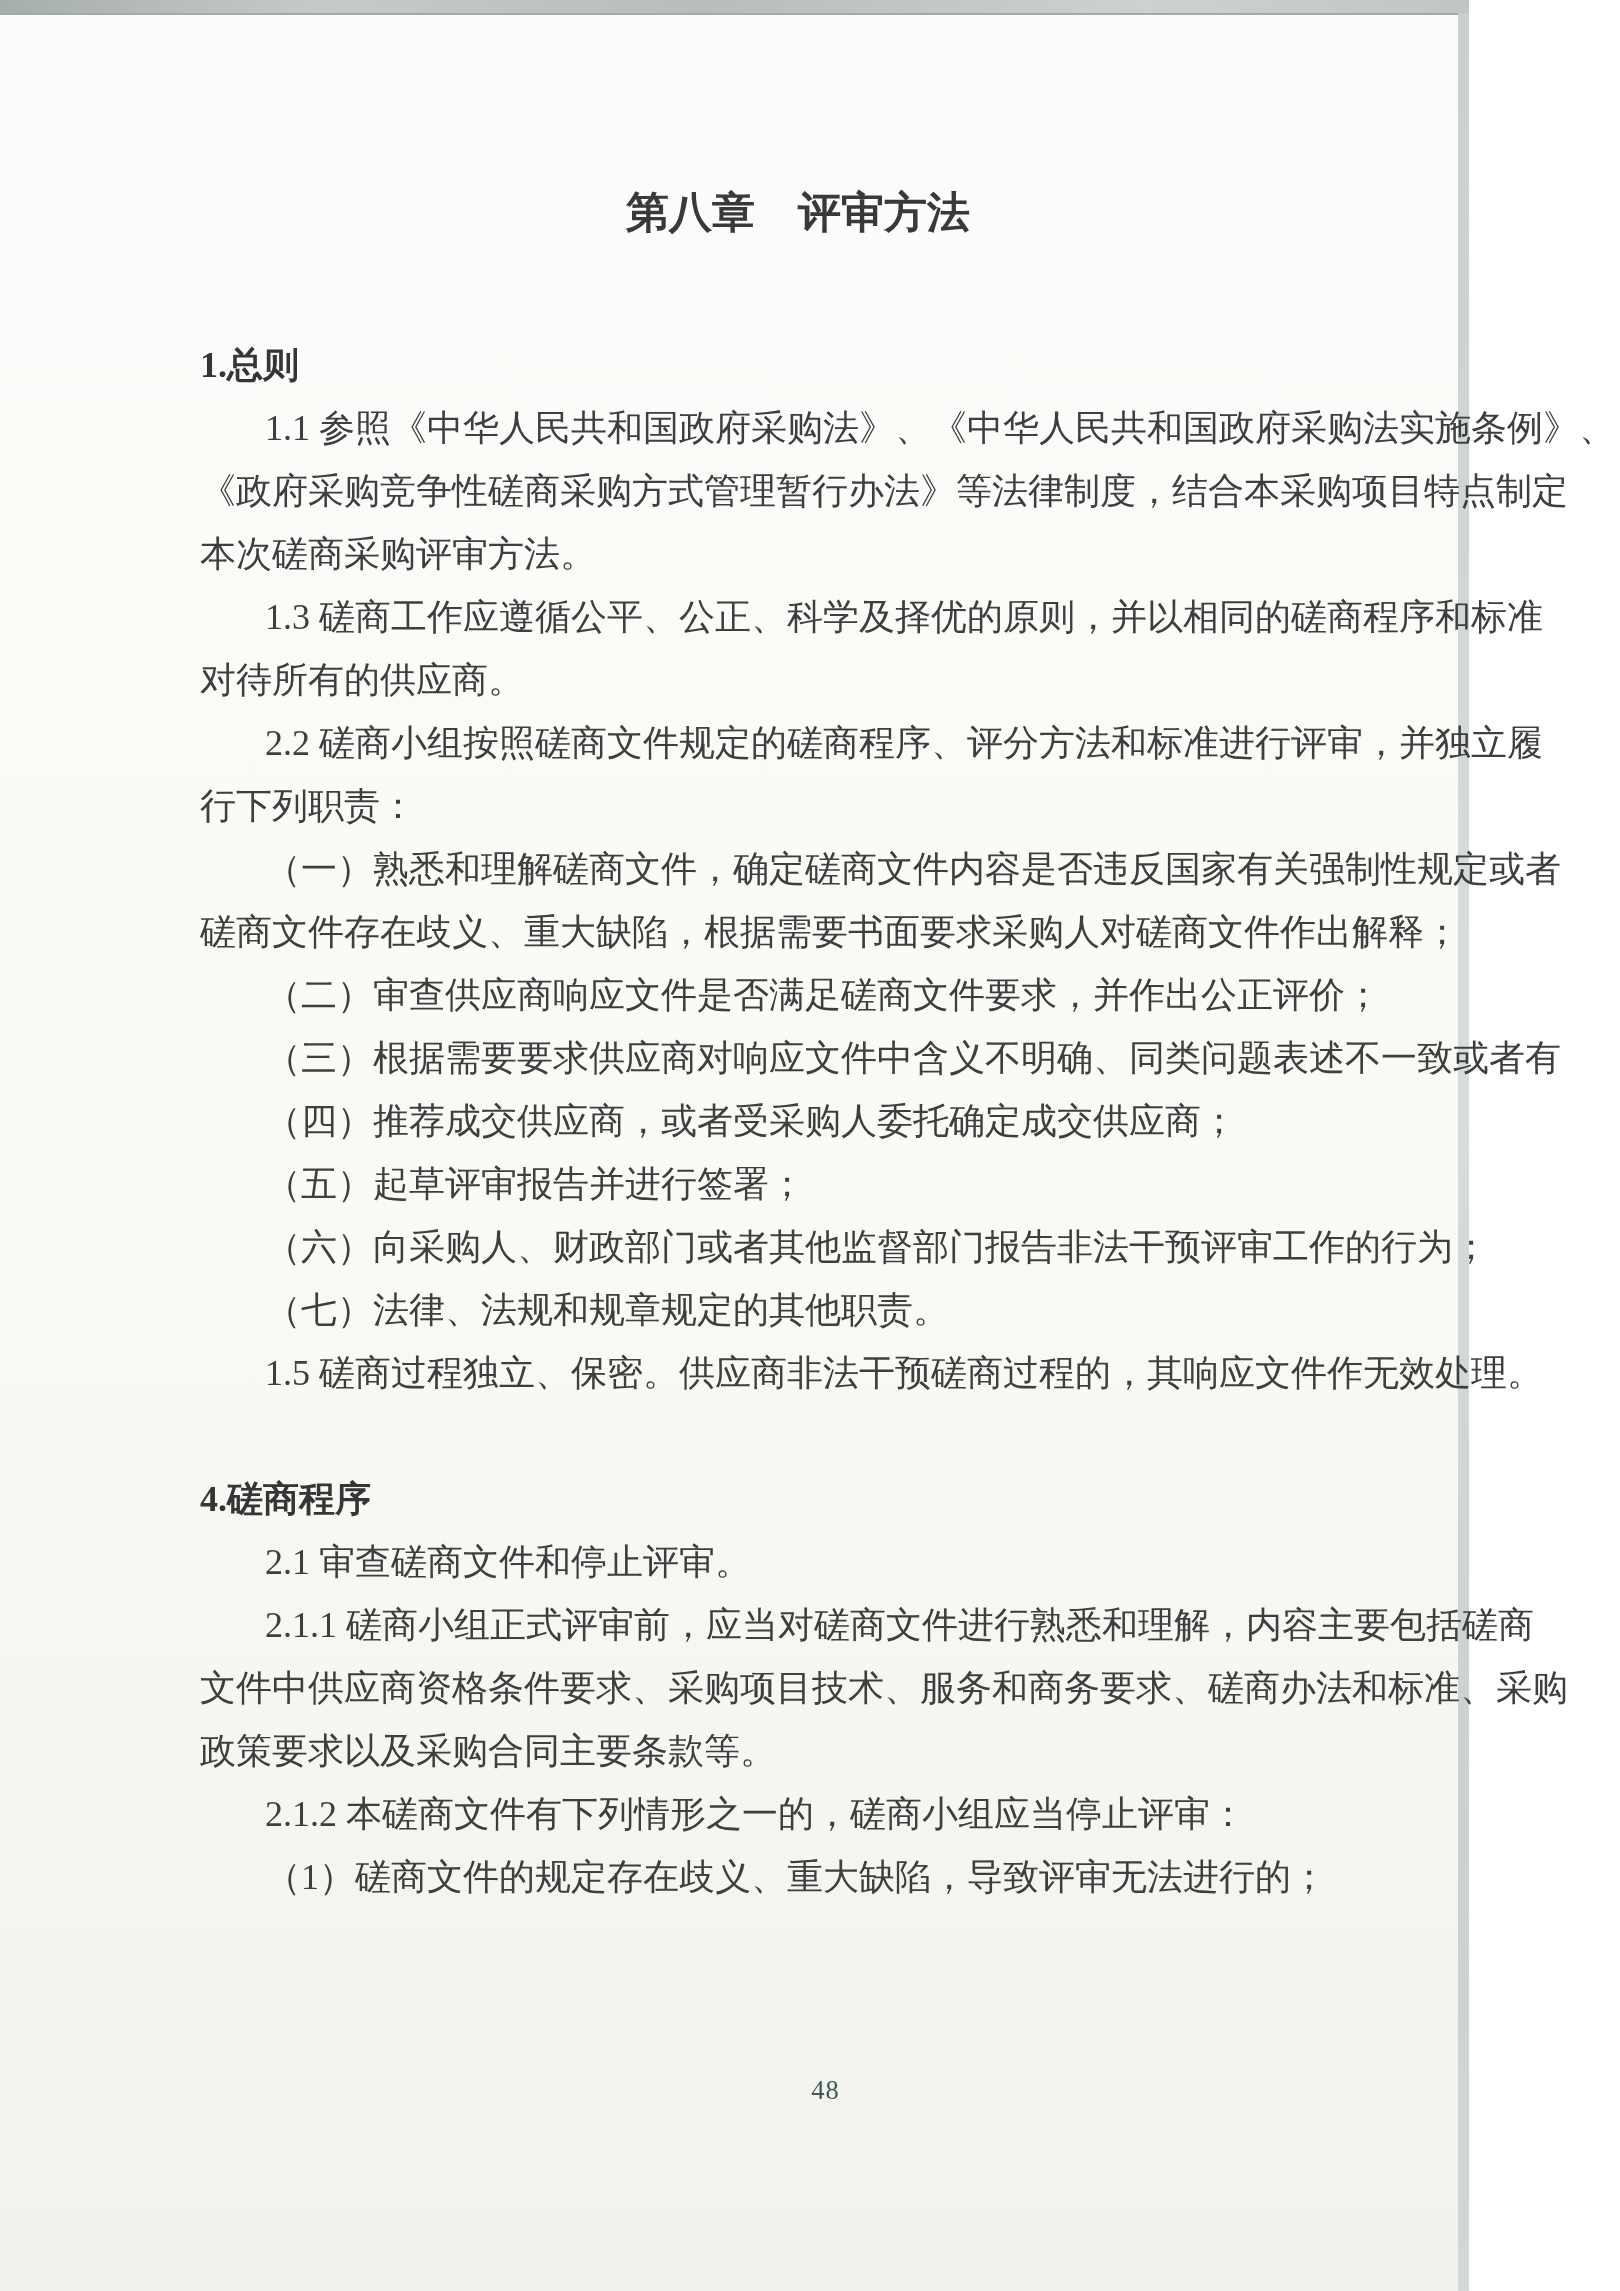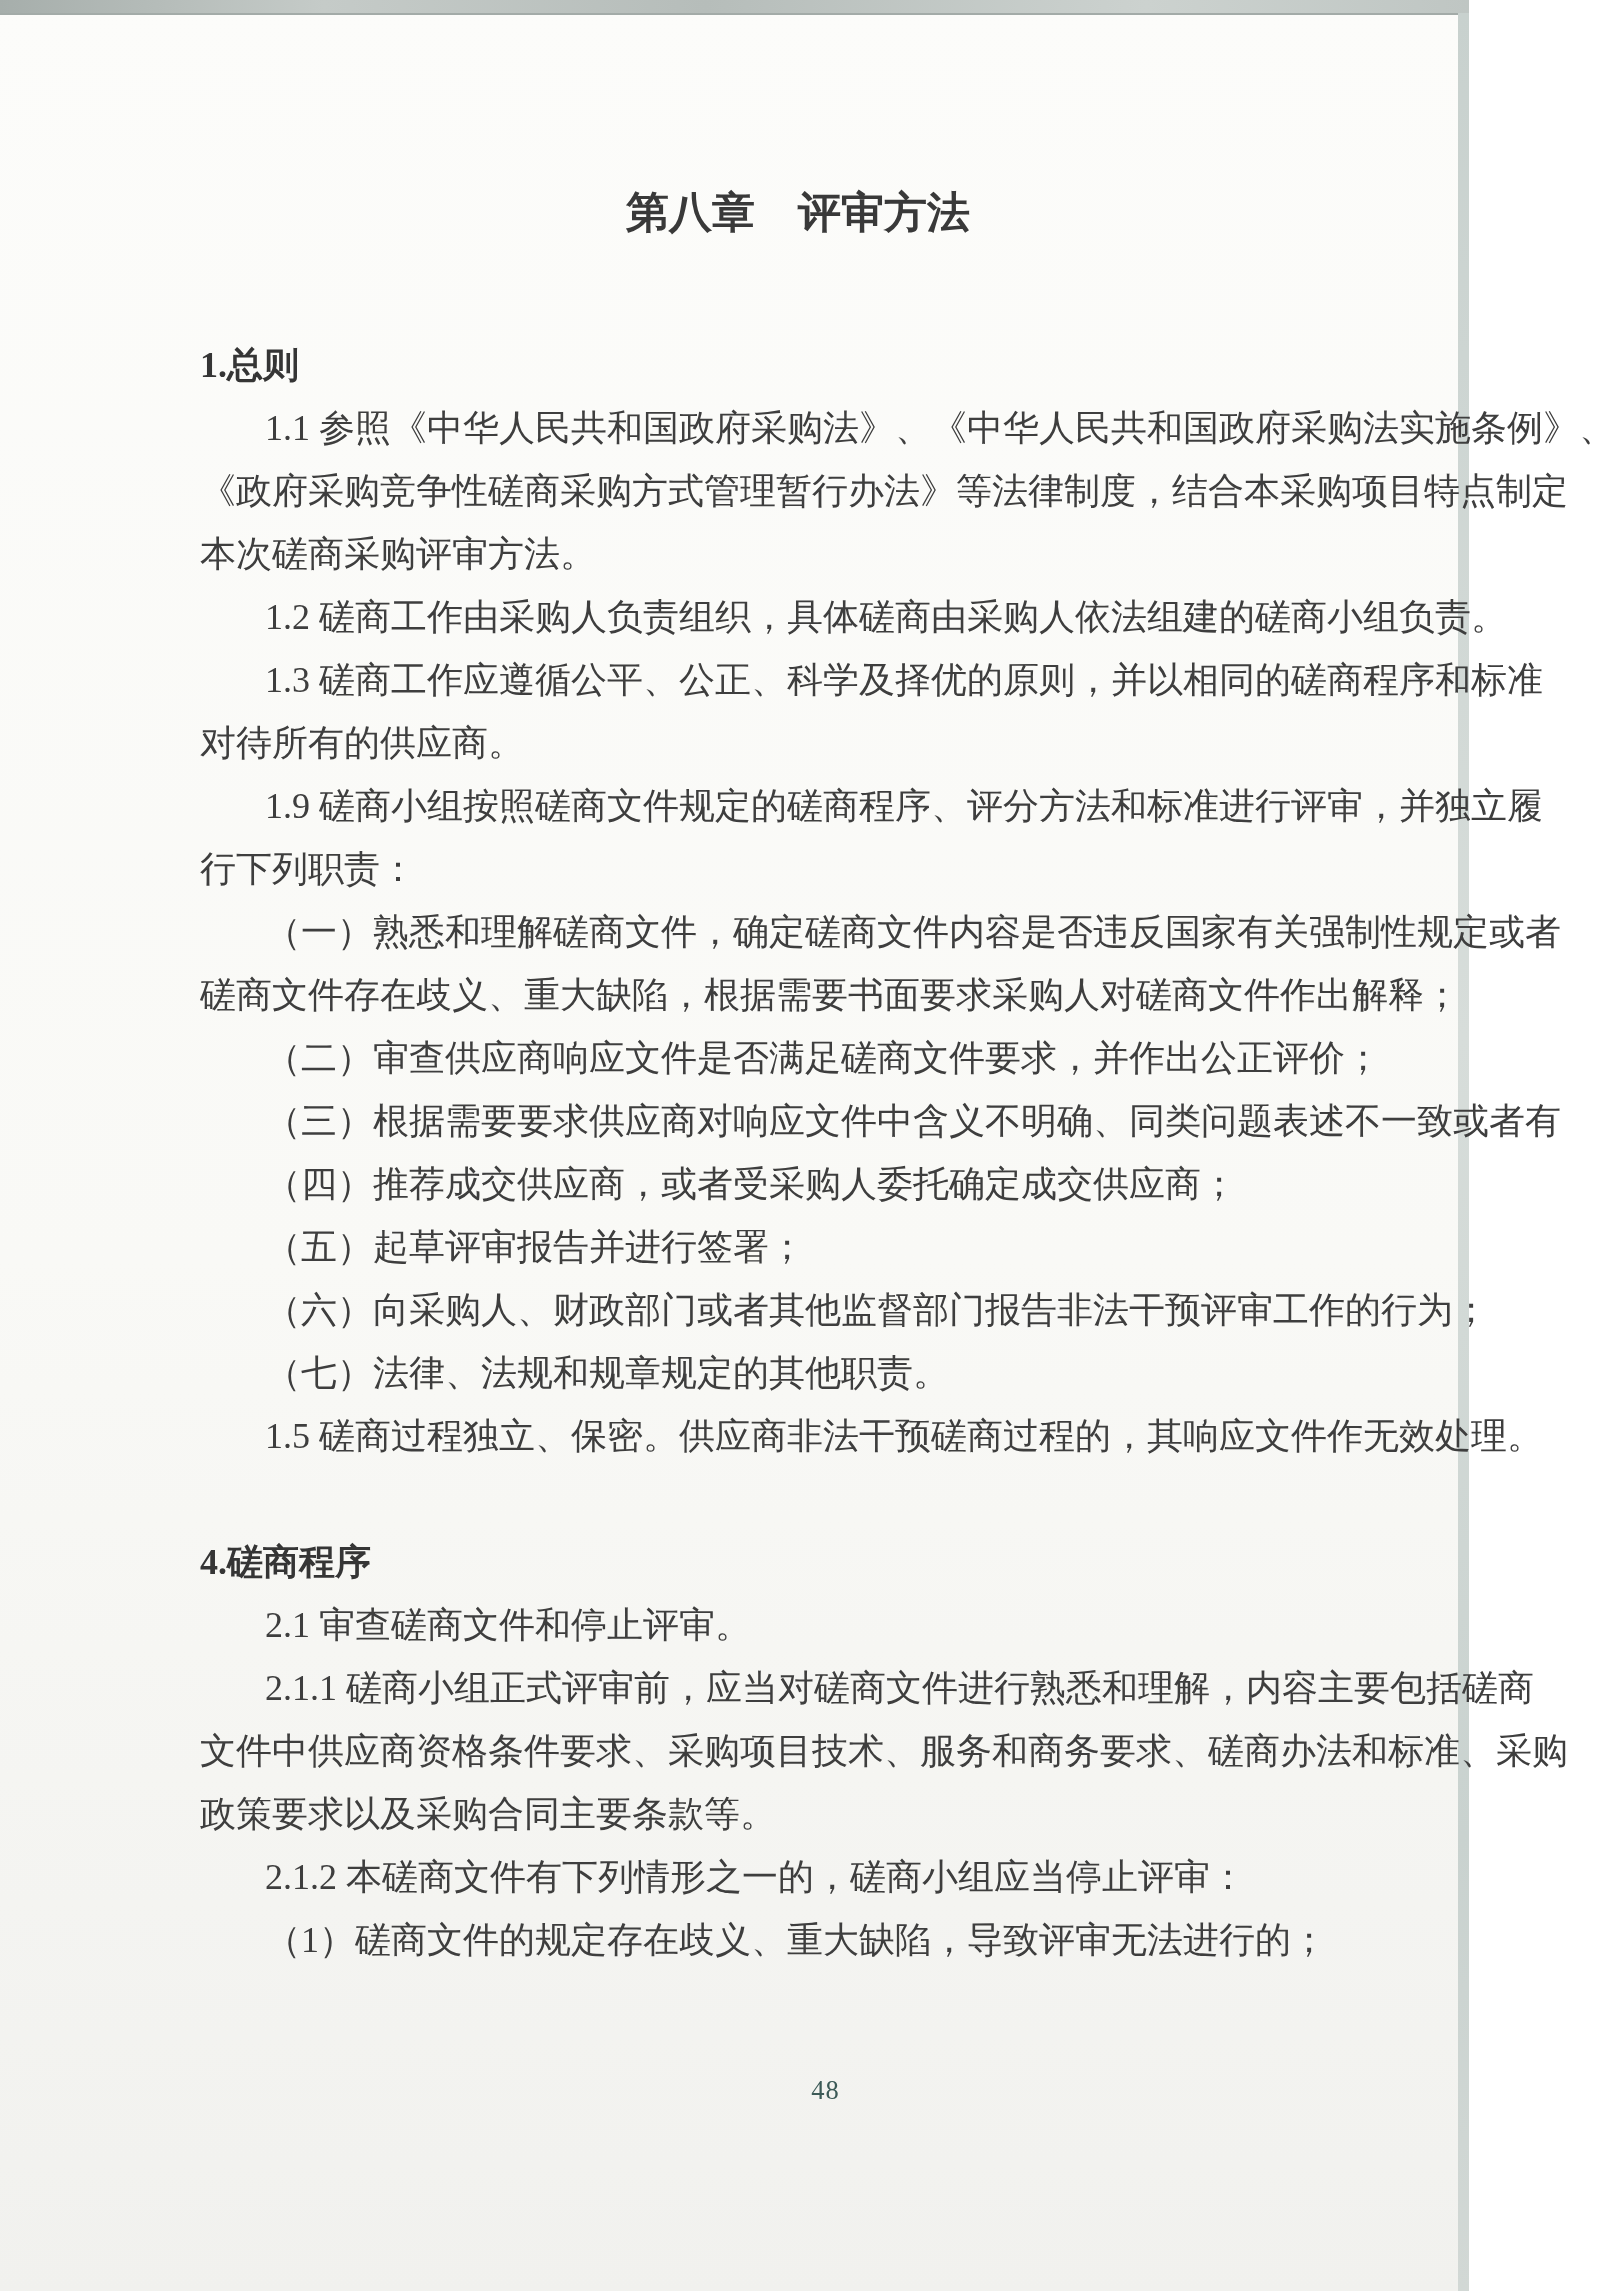--- a/index.html
+++ b/index.html
@@ -82,24 +82,23 @@
   <div class="scan-edge-top"></div>
   <div class="scan-edge-right"></div>
 
   <div class="doc-title">第八章　评审方法</div>
 
   <div class="content">
     <div class="ln bold">1.总则</div>
     <div class="ln indent">1.1 参照《中华人民共和国政府采购法》、《中华人民共和国政府采购法实施条例》、</div>
     <div class="ln">《政府采购竞争性磋商采购方式管理暂行办法》等法律制度，结合本采购项目特点制定</div>
     <div class="ln">本次磋商采购评审方法。</div>
-    <div class="ln indent">1.2 磋商工作由采购人负责组织，具体磋商由采购人依法组建的磋商小组负责。</div>
     <div class="ln indent">1.3 磋商工作应遵循公平、公正、科学及择优的原则，并以相同的磋商程序和标准</div>
     <div class="ln">对待所有的供应商。</div>
-    <div class="ln indent">1.9 磋商小组按照磋商文件规定的磋商程序、评分方法和标准进行评审，并独立履</div>
+    <div class="ln indent">2.2 磋商小组按照磋商文件规定的磋商程序、评分方法和标准进行评审，并独立履</div>
     <div class="ln">行下列职责：</div>
     <div class="ln indent">（一）熟悉和理解磋商文件，确定磋商文件内容是否违反国家有关强制性规定或者</div>
     <div class="ln">磋商文件存在歧义、重大缺陷，根据需要书面要求采购人对磋商文件作出解释；</div>
     <div class="ln indent">（二）审查供应商响应文件是否满足磋商文件要求，并作出公正评价；</div>
     <div class="ln indent">（三）根据需要要求供应商对响应文件中含义不明确、同类问题表述不一致或者有</div>
     <div class="ln indent">（四）推荐成交供应商，或者受采购人委托确定成交供应商；</div>
     <div class="ln indent">（五）起草评审报告并进行签署；</div>
     <div class="ln indent">（六）向采购人、财政部门或者其他监督部门报告非法干预评审工作的行为；</div>
     <div class="ln indent">（七）法律、法规和规章规定的其他职责。</div>
     <div class="ln indent">1.5 磋商过程独立、保密。供应商非法干预磋商过程的，其响应文件作无效处理。</div>

